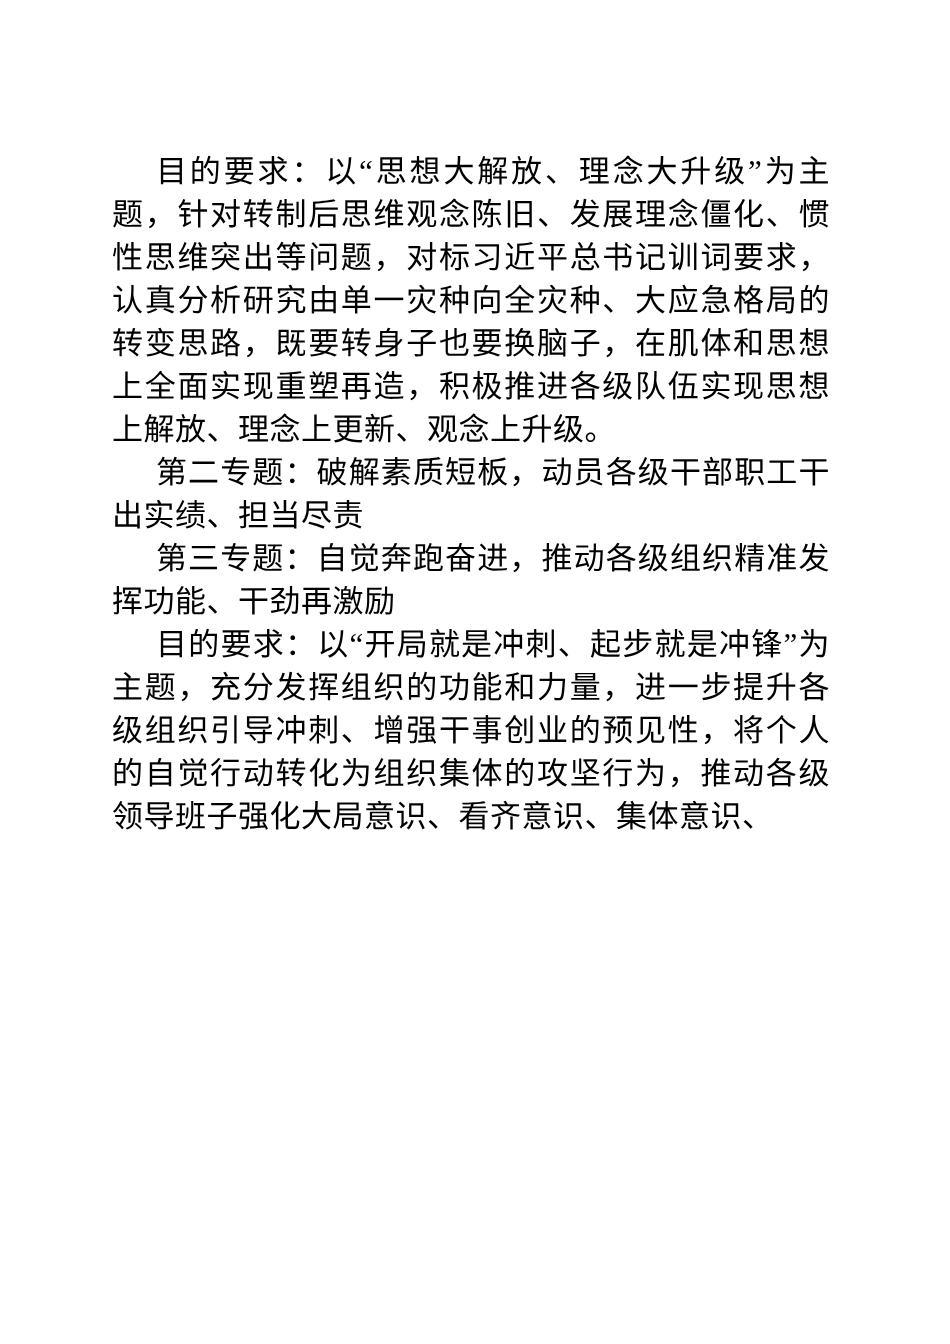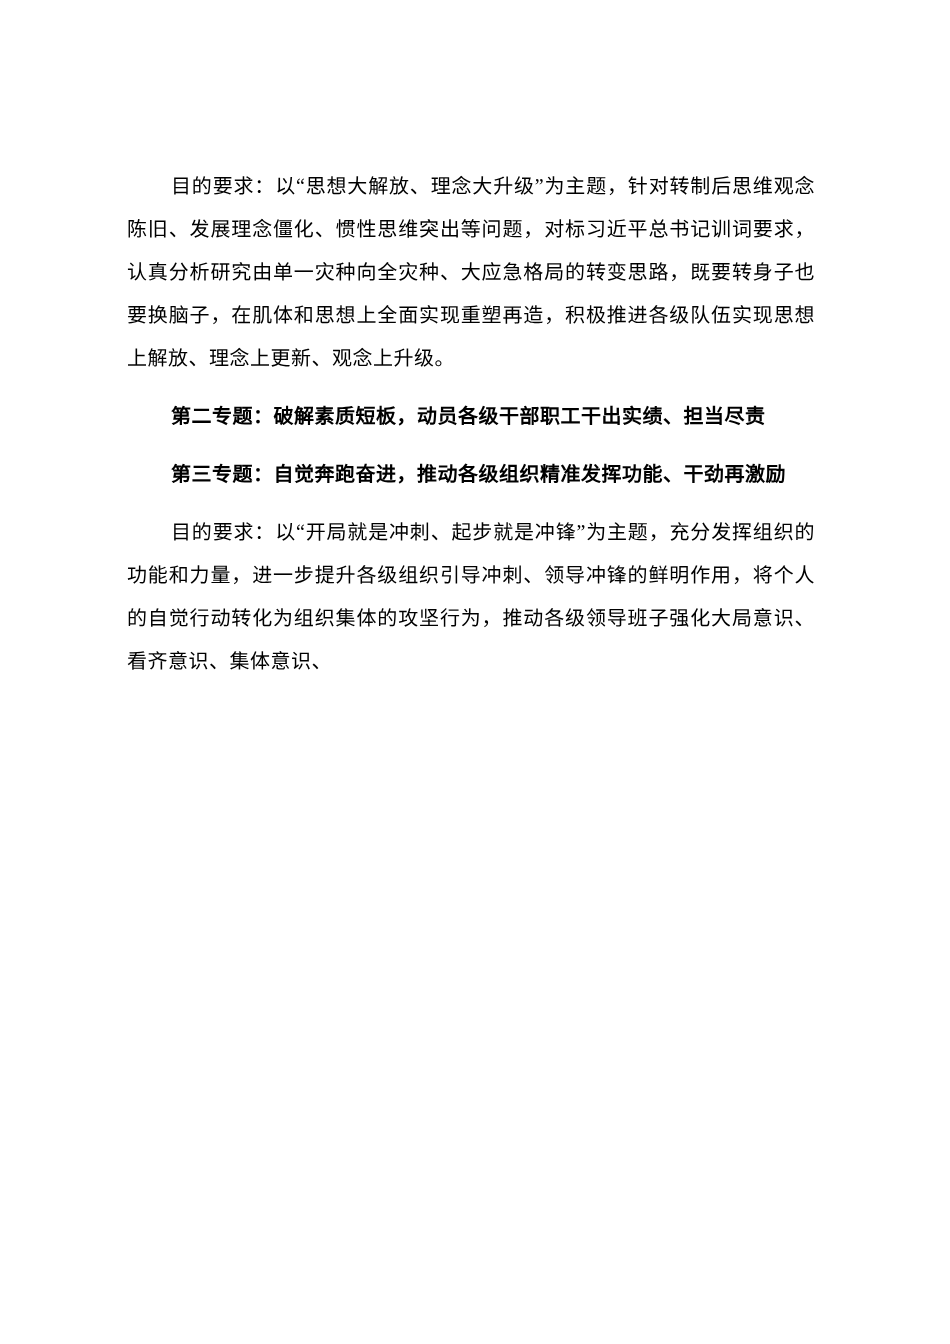--- a/index.html
+++ b/index.html
@@ -15,38 +15,38 @@
     overflow: hidden;
     font-family: "Liberation Serif", "DejaVu Serif", serif;
   }
   .content {
     position: absolute;
     left: 112px;
     top: 150px;
     width: 718px;
   }
   .para {
-    margin: 15px;
+    margin: 0;
     padding: 0;
-    font-size: 20px;
+    font-size: 31px;
     line-height: 43px;
     color: #000000;
     text-align: justify;
     text-justify: inter-character;
     text-indent: 44px;
     letter-spacing: 0.5px;
     word-break: break-all;
   }
   .para.heading {
-    font-weight: 700;
+    font-weight: 400;
   }
 </style>
 </head>
 <body>
 
 <div class="page" style="background: rgb(255, 255, 255); color: rgb(0, 0, 0);">
   <div class="content">
     <p class="para body">目的要求：以“思想大解放、理念大升级”为主题，针对转制后思维观念陈旧、发展理念僵化、惯性思维突出等问题，对标习近平总书记训词要求，认真分析研究由单一灾种向全灾种、大应急格局的转变思路，既要转身子也要换脑子，在肌体和思想上全面实现重塑再造，积极推进各级队伍实现思想上解放、理念上更新、观念上升级。</p>
     <p class="para heading">第二专题：破解素质短板，动员各级干部职工干出实绩、担当尽责</p>
     <p class="para heading">第三专题：自觉奔跑奋进，推动各级组织精准发挥功能、干劲再激励</p>
-    <p class="para body">目的要求：以“开局就是冲刺、起步就是冲锋”为主题，充分发挥组织的功能和力量，进一步提升各级组织引导冲刺、领导冲锋的鲜明作用，将个人的自觉行动转化为组织集体的攻坚行为，推动各级领导班子强化大局意识、看齐意识、集体意识、</p>
+    <p class="para body">目的要求：以“开局就是冲刺、起步就是冲锋”为主题，充分发挥组织的功能和力量，进一步提升各级组织引导冲刺、增强干事创业的预见性，将个人的自觉行动转化为组织集体的攻坚行为，推动各级领导班子强化大局意识、看齐意识、集体意识、</p>
   </div>
 </div>
 
 </body></html>

